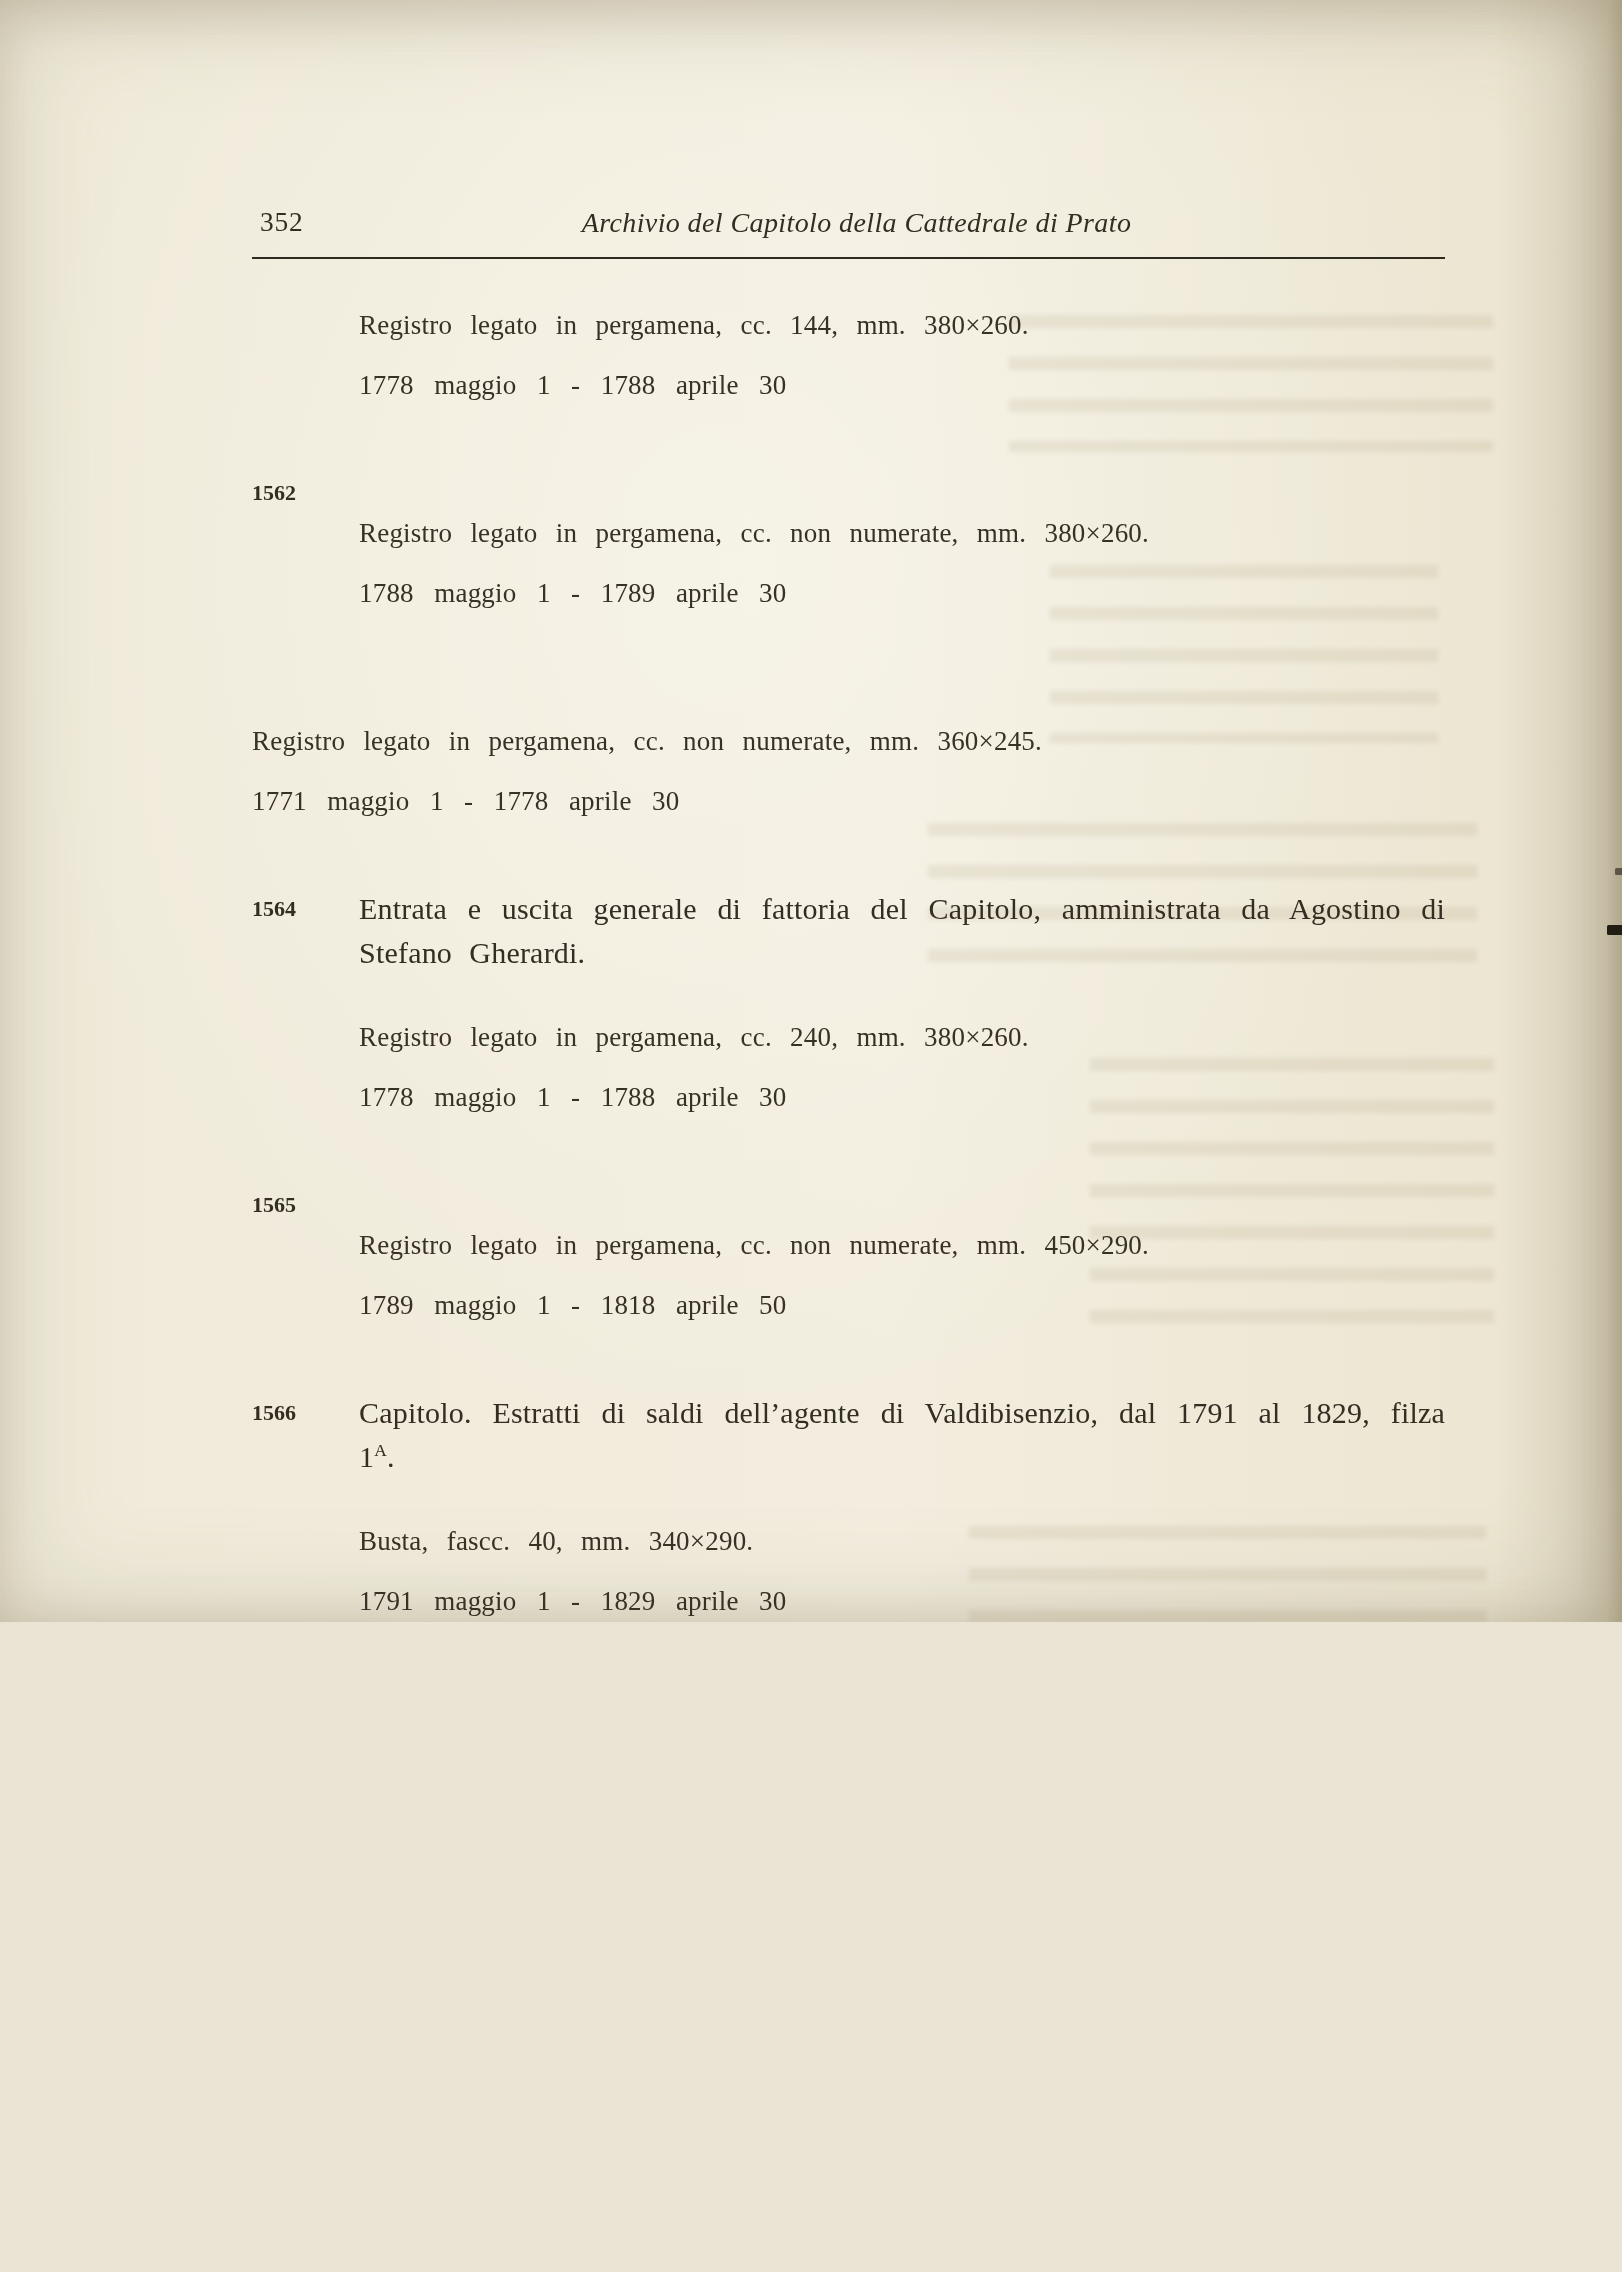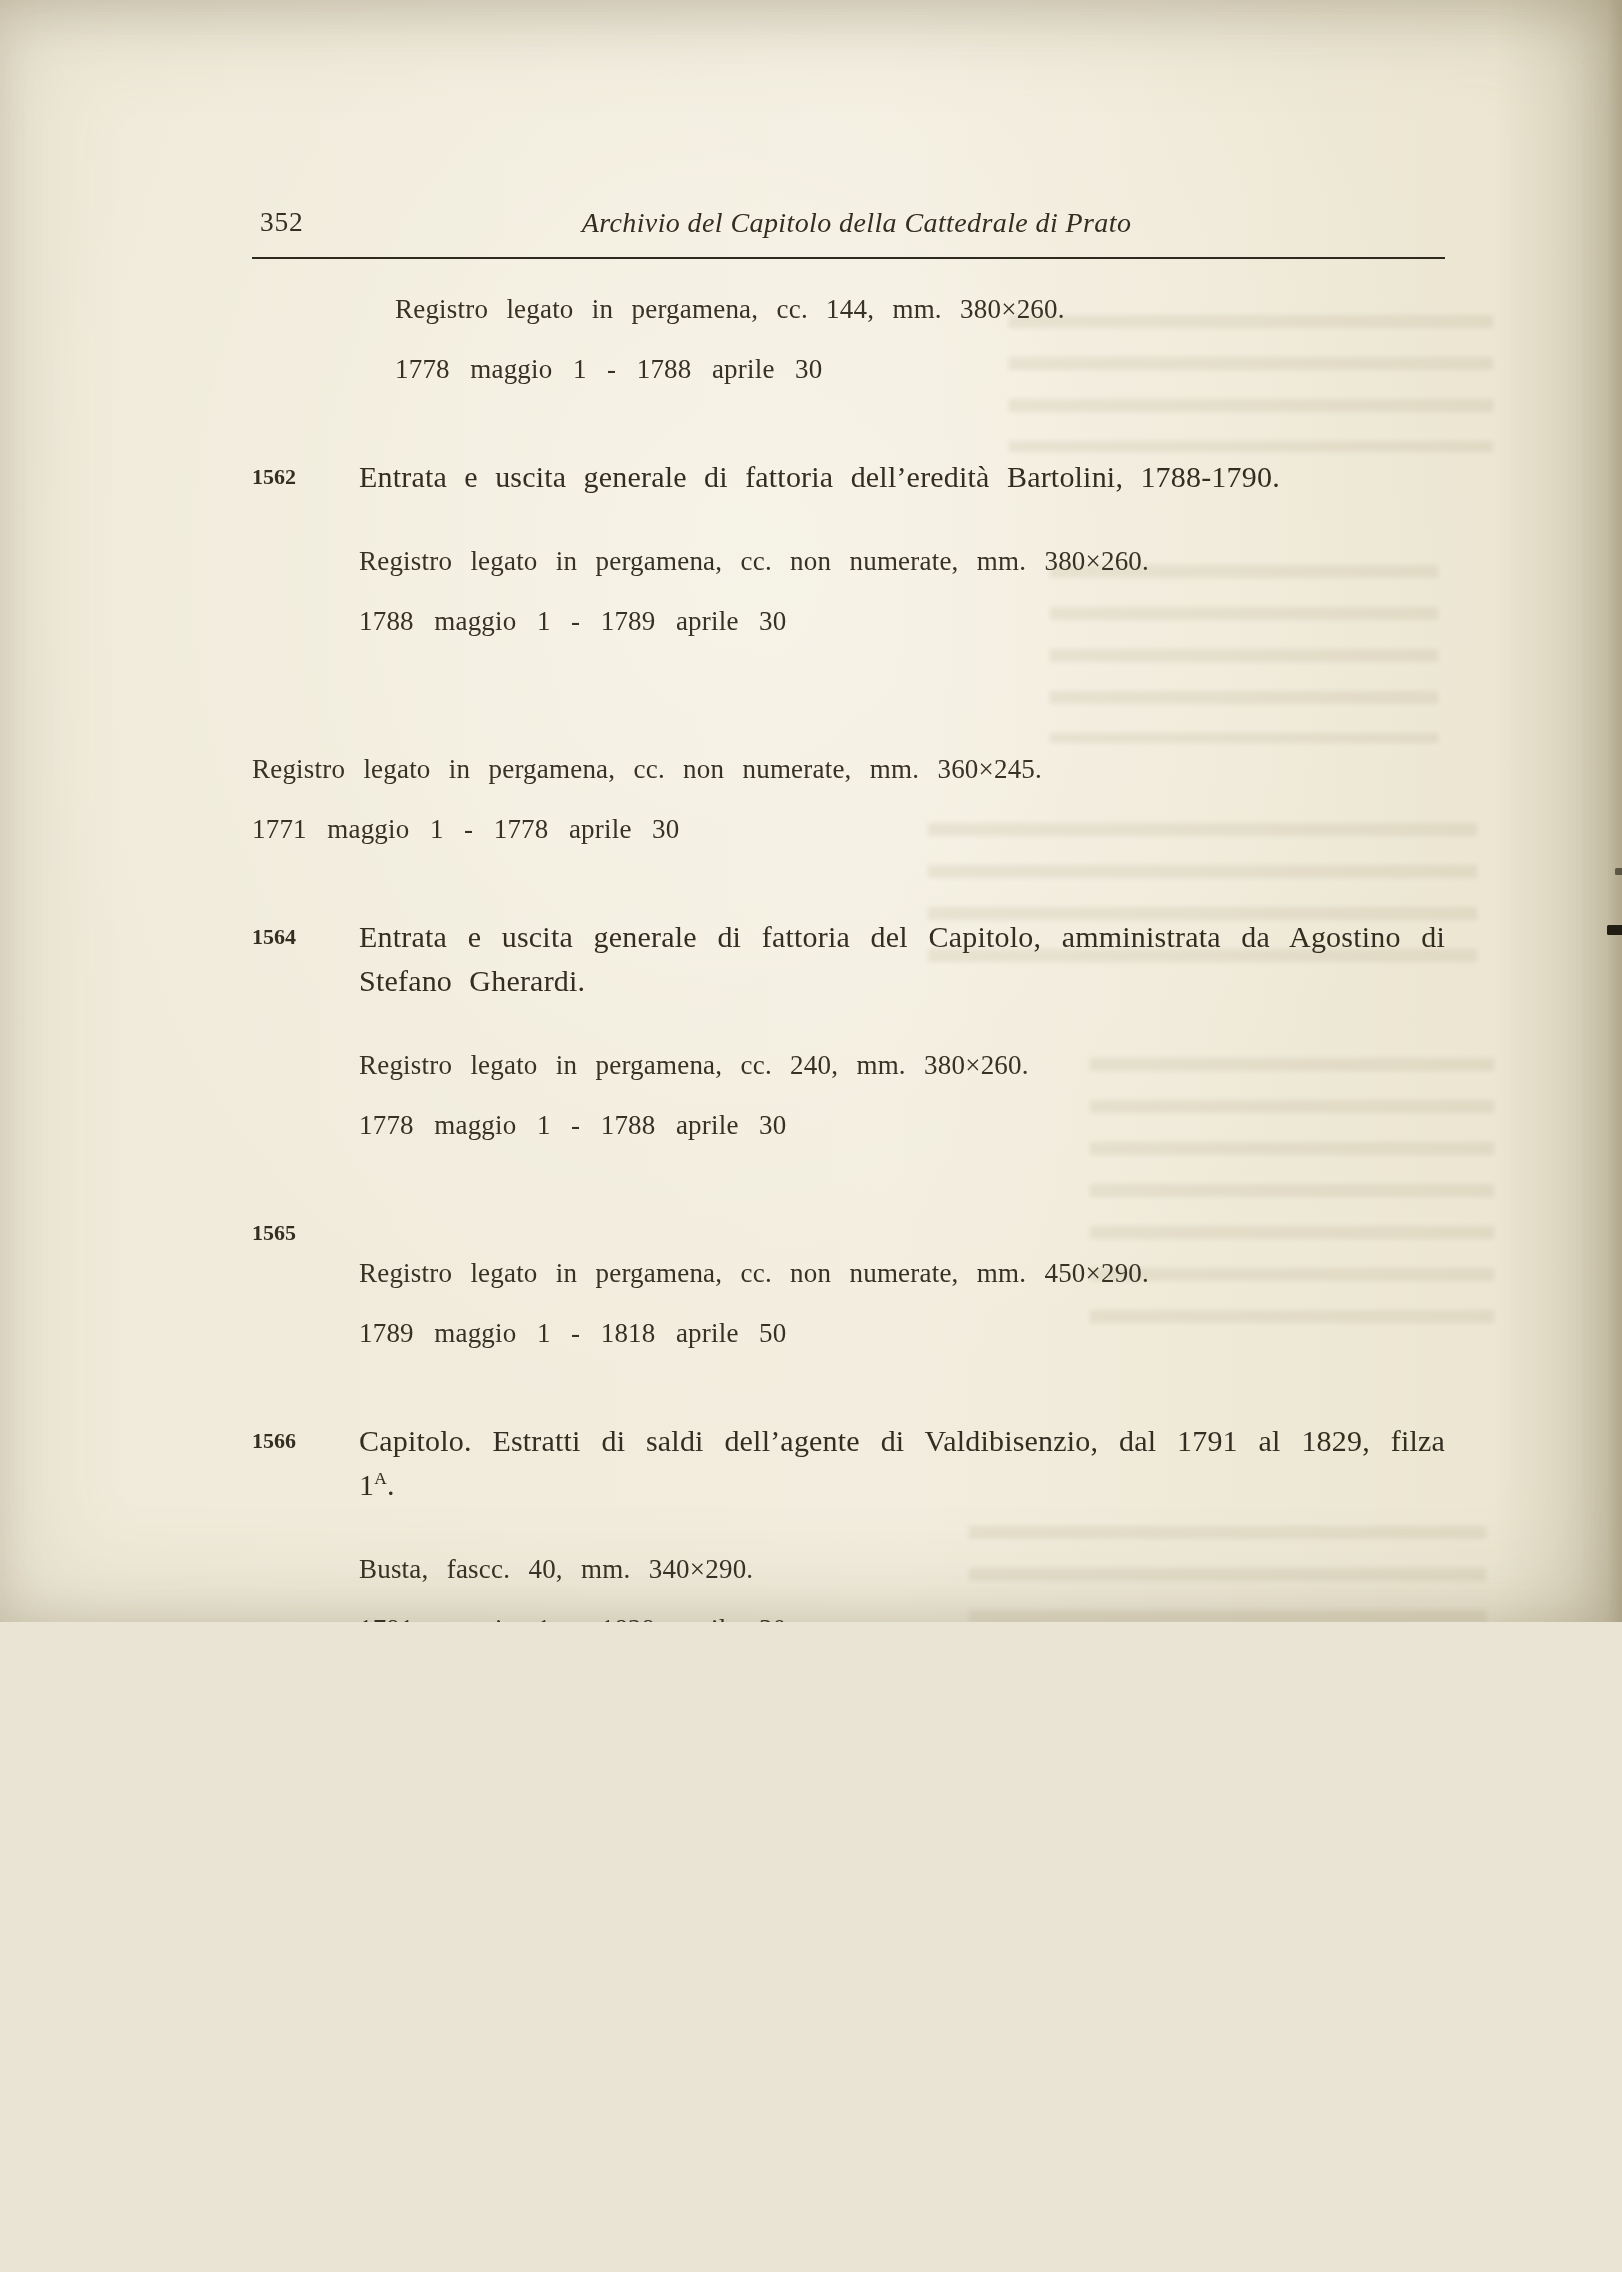--- a/index.html
+++ b/index.html
@@ -74,22 +74,21 @@
     border: 0;
     border-bottom: 2.4px solid #2f2a20;
     margin: 11.3px 0 0 0;
   }
 
   .entry {
     display: flex;
     margin-top: 68px;
   }
   .entry.continuation {
-    margin-top: 32px;
-    gap: 36px;
+    margin-top: 48px;
   }
   .entry-num {
     width: 107px;
     flex: 0 0 107px;
     font-weight: bold;
     font-size: 22px;
     line-height: 44px;
   }
   .entry-body {
     flex: 1;
@@ -152,21 +151,20 @@
       <div class="entry-num"></div>
       <div class="entry-body">
         <p class="entry-physical" style="margin-top:0;">Registro legato in pergamena, cc. 144, mm. 380×260.</p>
         <p class="entry-dates">1778 maggio 1 - 1788 aprile 30</p>
       </div>
     </div>
 
     <div class="entry">
       <div class="entry-num">1562</div>
       <div class="entry-body">
-        <p class="entry-heading">Entrata e uscita generale di fattoria dell’eredità Bartolini, 1788-1790.</p>
         <p class="entry-physical">Registro legato in pergamena, cc. non numerate, mm. 380×260.</p>
         <p class="entry-dates">1788 maggio 1 - 1789 aprile 30</p>
       </div>
     </div>
 
     <div class="entry">
       <div class="entry-body">
         <p class="entry-physical">Registro legato in pergamena, cc. non numerate, mm. 360×245.</p>
         <p class="entry-dates">1771 maggio 1 - 1778 aprile 30</p>
       </div>

